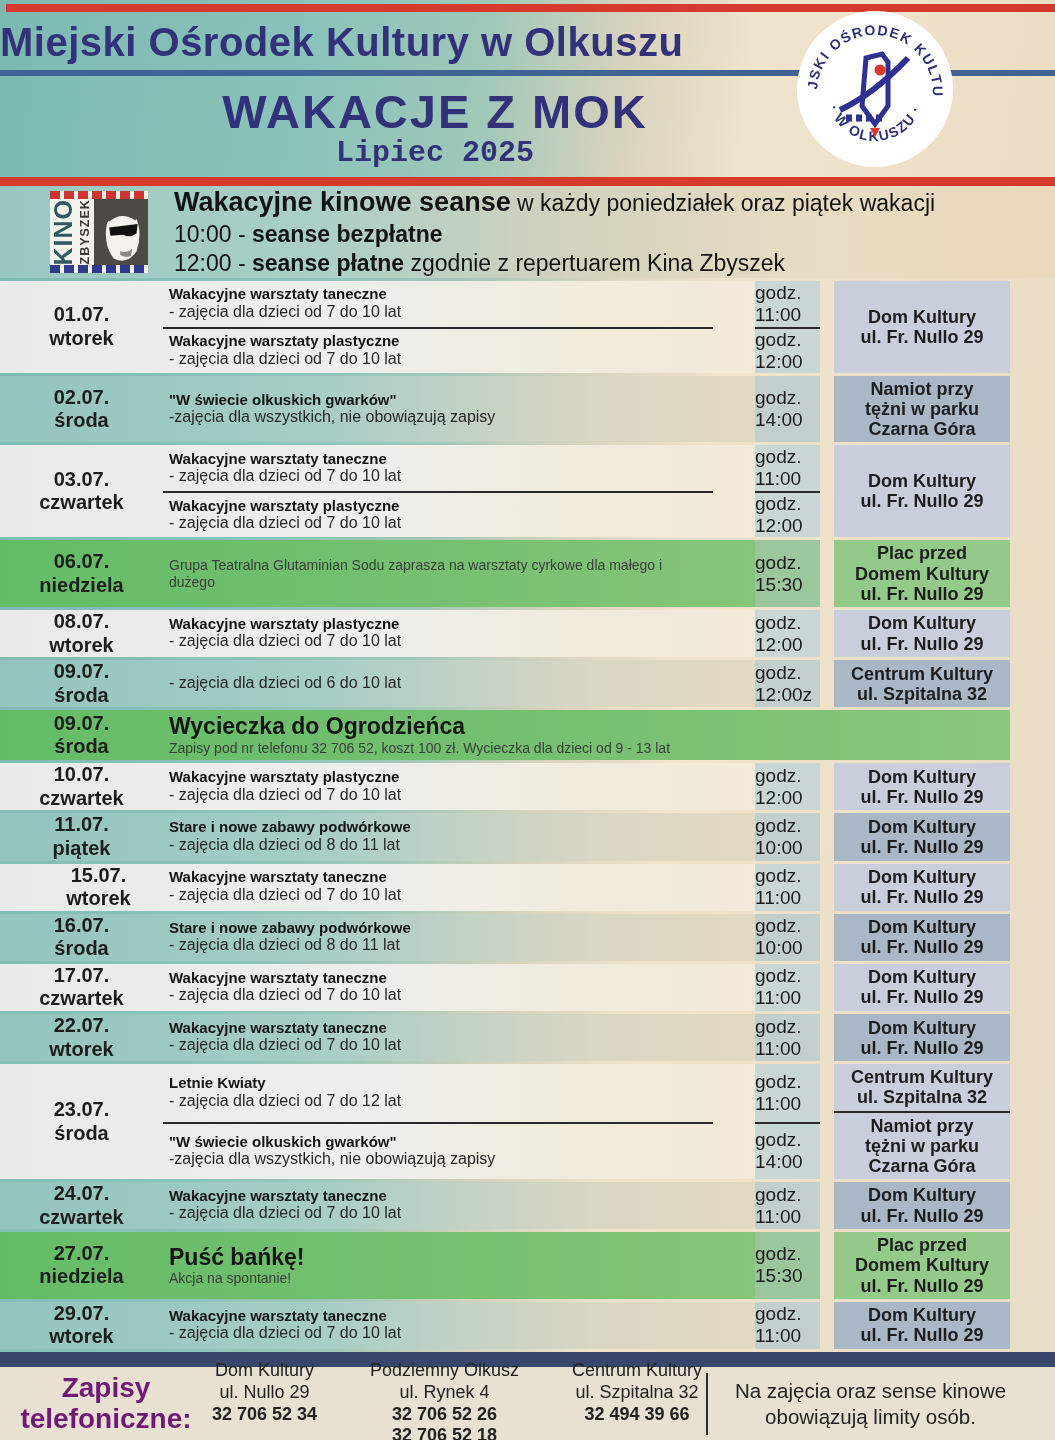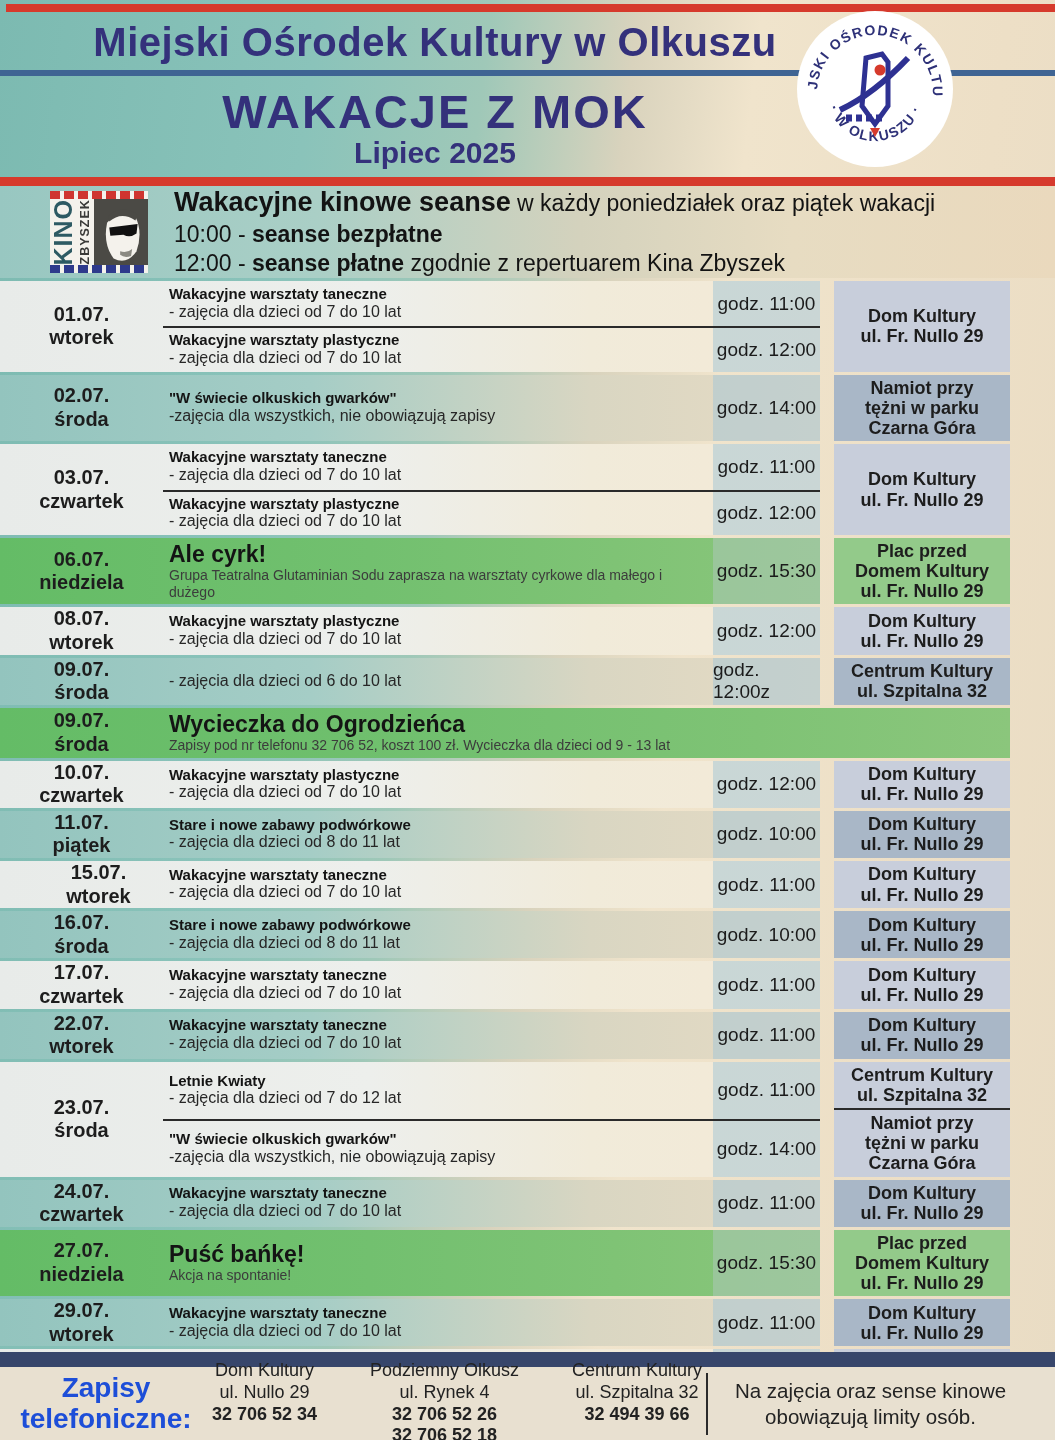--- a/index.html
+++ b/index.html
@@ -5,26 +5,26 @@
   html,body{margin:0;padding:0;}
   body{width:1055px;height:1440px;overflow:hidden;font-family:"Liberation Sans",sans-serif;-webkit-font-smoothing:antialiased;}
   .poster{position:relative;width:1055px;height:1440px;overflow:hidden;
     background:linear-gradient(97deg,#7cbab1 0%,#8ac3ba 26%,#9fc8b8 40%,#d9d3bd 52%,#f0e4cc 62%,#eddfc6 82%,#e9dcc4 100%);}
   
   .header{position:relative;height:186px;}
   .bar-red{position:absolute;left:6px;right:0;height:8px;background:#d63a2c;}
   .bar-red.top{top:4px;}
   .bar-red.bottom{top:177px;left:0;height:9px;}
   .blue-line{position:absolute;top:70px;left:0;right:0;height:6px;background:#3f6493;}
-  .org-title{position:absolute;top:20px;left:0;width:870px;text-align:center;
+  .org-title{position:absolute;top:20px;left:0;width:870px;text-align:left;
     font-size:40px;font-weight:700;color:#34317b;letter-spacing:.5px;}
   .main-title{position:absolute;top:84px;left:0;width:870px;text-align:center;
     font-size:47px;font-weight:800;color:#34317b;letter-spacing:2px;}
   .sub-title{position:absolute;top:136px;left:0;width:870px;text-align:center;
-    font-size:30px;font-weight:700;color:#34317b;}
+    font-size:30px;font-weight:700;color:#34317b;font-family:Liberation Mono, monospace;}
   .mok-logo{position:absolute;top:10px;left:796px;width:158px;height:158px;z-index:2;}
   
   .kino-band{height:92px;display:flex;align-items:center;gap:26px;padding-left:50px;box-sizing:border-box;
     background:linear-gradient(90deg,#98c7c1 0%,#aacfc6 30%,#d4d2bd 55%,#e7dcc2 75%,#ead9bd 100%);}
   .kino-logo{width:98px;height:82px;display:flex;flex-direction:column;flex:none;}
   .kino-strip{height:13px;background:repeating-linear-gradient(90deg,#cf3530 0 10px,#f4f2ec 10px 14px);}
   .kino-strip.blue{background:repeating-linear-gradient(90deg,#2e3a8c 0 10px,#f4f2ec 10px 14px);}
   .kino-mid{flex:1;display:flex;align-items:stretch;background:#f4f2ec;}
   .vtext{writing-mode:vertical-rl;transform:rotate(180deg);text-align:center;font-weight:800;line-height:1;}
   .kino-word{font-size:25px;color:#2d5a63;letter-spacing:1px;padding:0 1px;}
@@ -41,38 +41,38 @@
   .row .main{width:820px;display:grid;grid-template-columns:163px 550px 107px;grid-auto-rows:1fr;}
   .row.fullwidth .main{width:1010px;grid-template-columns:163px 1fr;}
   .colgap{width:14px;}
   .loc-block{width:176px;display:flex;flex-direction:column;}
   .date-cell{grid-column:1;display:flex;flex-direction:column;justify-content:center;align-items:center;
     font-weight:700;font-size:20px;color:#1d1d1d;line-height:1.18;text-align:center;}
   .desc-cell{grid-column:2;padding:4px 10px 4px 6px;display:flex;flex-direction:column;justify-content:center;box-sizing:border-box;}
   .event-title{font-size:15px;font-weight:700;color:#141414;line-height:1.1;}
   .event-desc{font-size:16px;color:#272727;line-height:1.18;}
   .time-cell{grid-column:3;display:flex;align-items:center;justify-content:center;
-    font-size:19px;color:#1b1b1b;background:rgba(168,198,214,.55);}
+    font-size:19px;color:#1b1b1b;background:rgba(168,198,214,.55);margin-left:42px;}
   .loc-cell{flex:1;display:flex;flex-direction:column;justify-content:center;align-items:center;text-align:center;
     font-size:18px;font-weight:700;color:#1d1d1d;line-height:1.12;padding:3px 2px;box-sizing:border-box;}
   .sep{border-top:2px solid #2a2a2a;}
   .tone-light .main{background:linear-gradient(90deg,#e8ebe9,#edefec 45%,#f1ebda 72%,#f3e9d6 100%);}
   .tone-light .loc-cell{background:#c8cedb;}
   .tone-teal .main{background:linear-gradient(90deg,#93c4be,#a5cdc6 38%,#d9d6c2 72%,#e7dbc4 100%);}
   .tone-teal .loc-cell{background:#a9b7c7;}
   .tone-green .main{background:linear-gradient(90deg,#64bc66,#72c06f 45%,#7fc375 75%,#8bc67c 100%);}
   .tone-green .loc-cell{background:#93ca8a;}
   .tone-green .time-cell{background:rgba(175,200,190,.5);}
   .tone-green .event-title{font-size:23px;}
   .tone-green .event-desc{color:#3c3c3c;font-size:14px;}
   
   .navy-bar{position:absolute;left:0;right:0;bottom:73px;height:15px;background:#37466b;z-index:3;}
   .footer{position:absolute;left:0;right:0;bottom:0;height:73px;background:#e8e0d0;z-index:3;
     display:flex;align-items:center;}
-  .footer-label{width:212px;text-align:center;font-size:28px;font-weight:800;color:#1d4ed8;line-height:1.1;}
+  .footer-label{width:212px;text-align:center;font-size:28px;font-weight:800;color:#701a75;line-height:1.1;}
   .contacts{width:490px;display:flex;justify-content:space-between;}
   .contact{text-align:center;font-size:18px;color:#222;line-height:1.22;}
   .contact .c-phone{font-weight:700;}
   .footer-divider{width:0;border-left:2px solid #2b2b2b;height:62px;margin:0 4px;}
   .footer-note{flex:1;padding:0 40px 0 14px;text-align:center;font-size:20.5px;color:#232323;line-height:1.25;}
 </style>
 </head>
 <body>
 
 <div class="poster">
@@ -201,21 +201,20 @@
           </div>
         </div>
       </div>
       <div class="row tone-green">
         <div class="main">
           <div class="date-cell" style="grid-row: 1 / span 1;">
             <div>06.07.</div>
             <div>niedziela</div>
           </div>
           <div class="desc-cell" style="grid-row: 1;">
-            <div class="event-title">Ale cyrk!</div>
             <div class="event-desc">Grupa Teatralna Glutaminian Sodu zaprasza na warsztaty cyrkowe dla małego i dużego</div>
           </div>
           <div class="time-cell" style="grid-row: 1;">godz. 15:30</div>
         </div>
         <div class="colgap"></div>
         <div class="loc-block">
           <div class="loc-cell">
             <div>Plac przed</div>
             <div>Domem Kultury</div>
             <div>ul. Fr. Nullo 29</div>

